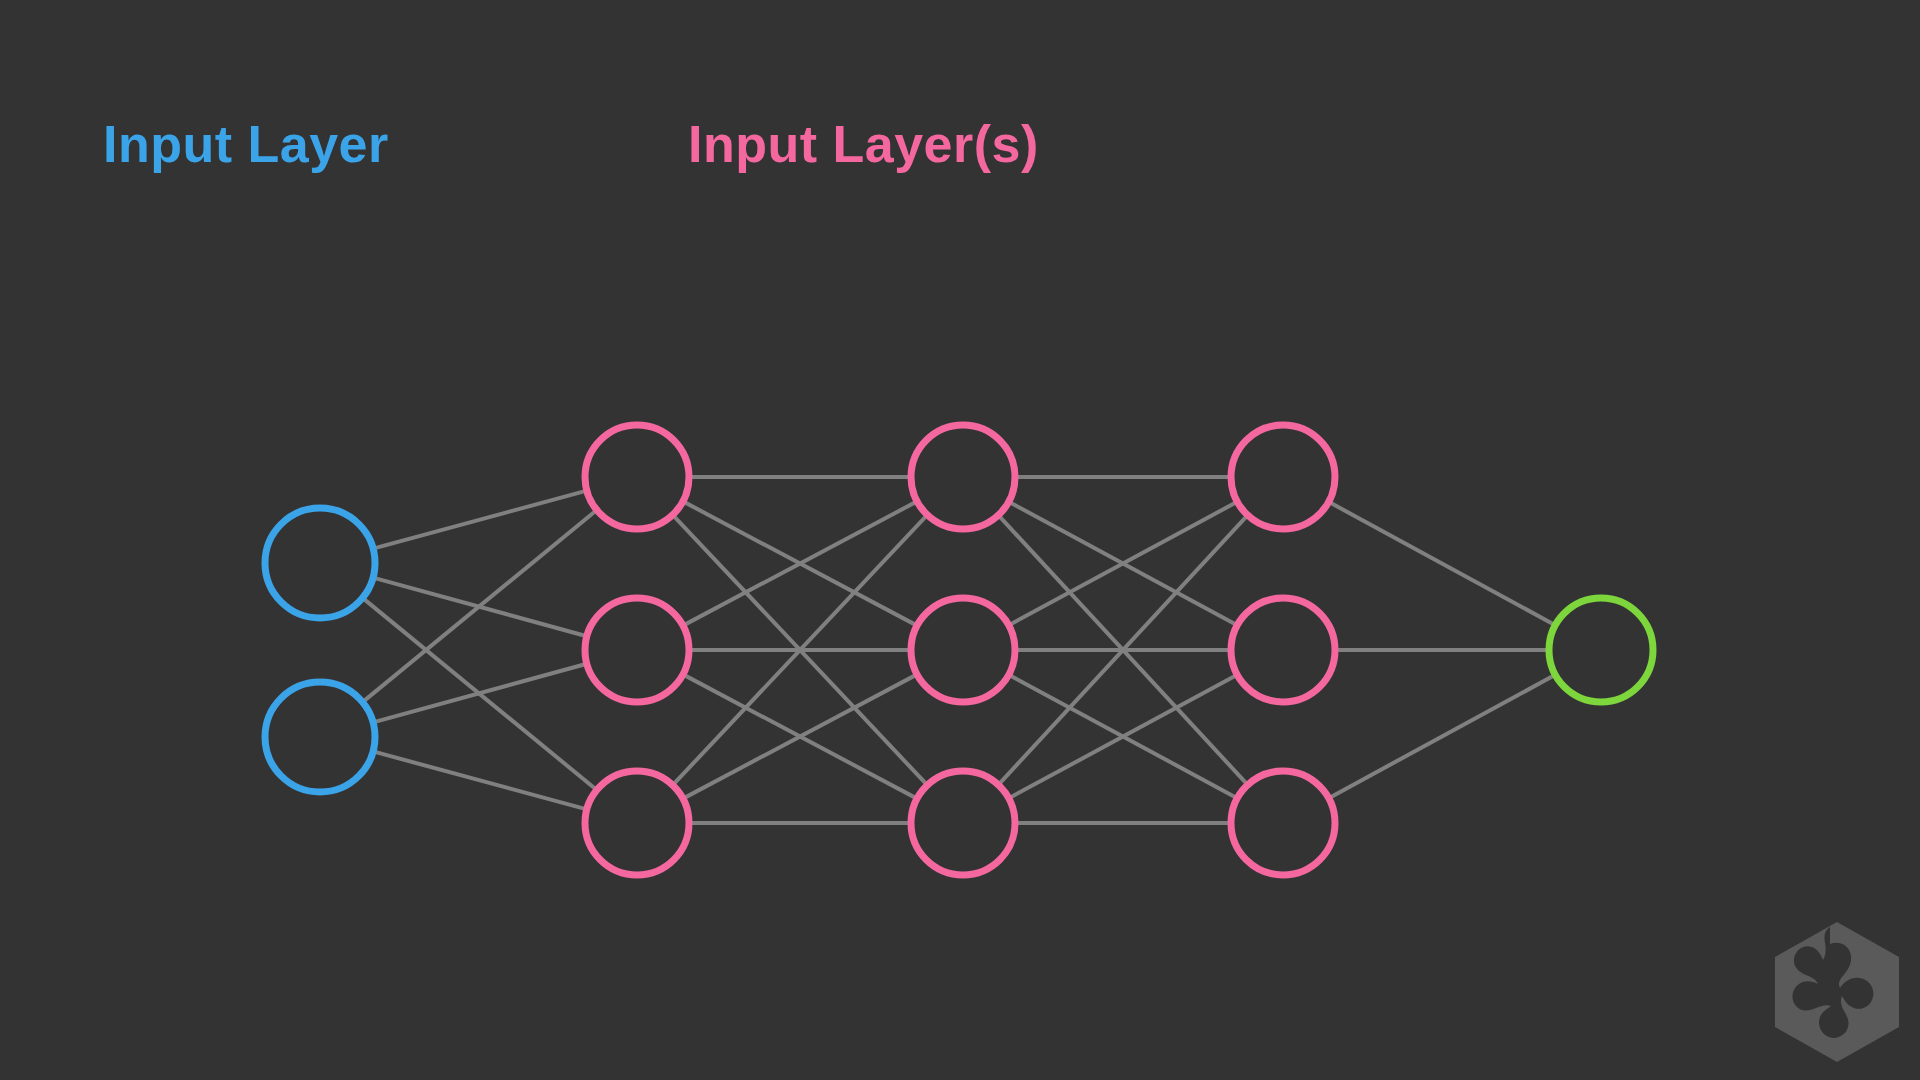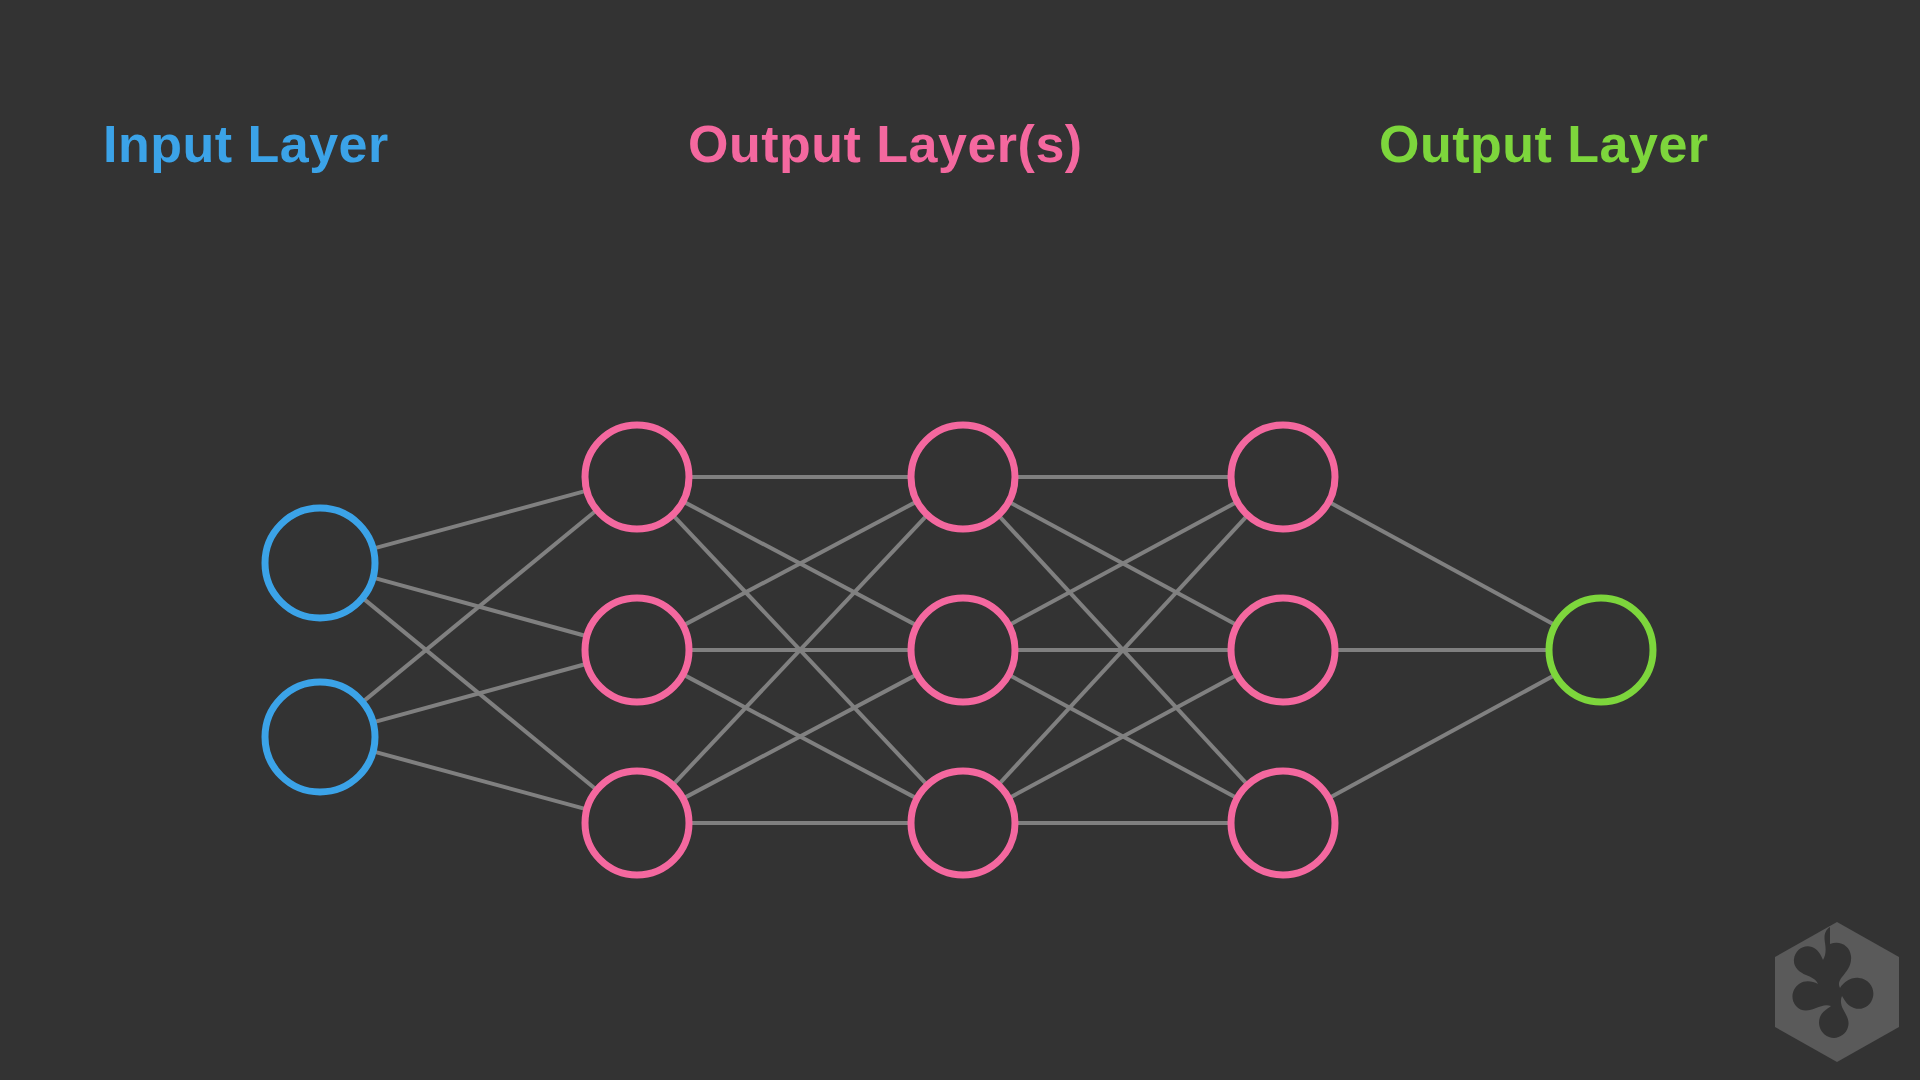--- a/index.html
+++ b/index.html
@@ -96,23 +96,22 @@
         <circle cx="963" cy="823" r="52" fill="none" stroke="#F4689F" stroke-width="7"></circle>
         <circle cx="1283" cy="477" r="52" fill="none" stroke="#F4689F" stroke-width="7"></circle>
         <circle cx="1283" cy="650" r="52" fill="none" stroke="#F4689F" stroke-width="7"></circle>
         <circle cx="1283" cy="823" r="52" fill="none" stroke="#F4689F" stroke-width="7"></circle>
         <circle cx="1601" cy="650" r="52" fill="none" stroke="#7DD63C" stroke-width="7"></circle>
       </g>
   </svg>
 
   <div class="layer-label" id="label-input">Input Layer</div>
 
-  <div class="layer-label" id="label-hidden">Output Layer(s)</div>
+  <div class="layer-label" id="label-hidden">Input Layer(s)</div>
 
-  <div class="layer-label" id="label-output">Output Layer</div>
 
   <svg id="watermark" viewBox="0 0 142 148" xmlns="http://www.w3.org/2000/svg">
     <path id="wm-hex" d="M71 4 L133 39 L133 109 L71 144 L9 109 L9 39 Z" fill="#5A5A5A"></path>
     <path id="wm-splat" fill="#333333" d="M64 26
          c10 -4 20 2 21 12
          c1 9 -4 15 -9 21
          c-3 4 -4 7 -2 11
          c4 -6 11 -11 19 -10
          c10 1 16 10 14 19
          c-2 9 -11 14 -19 11

